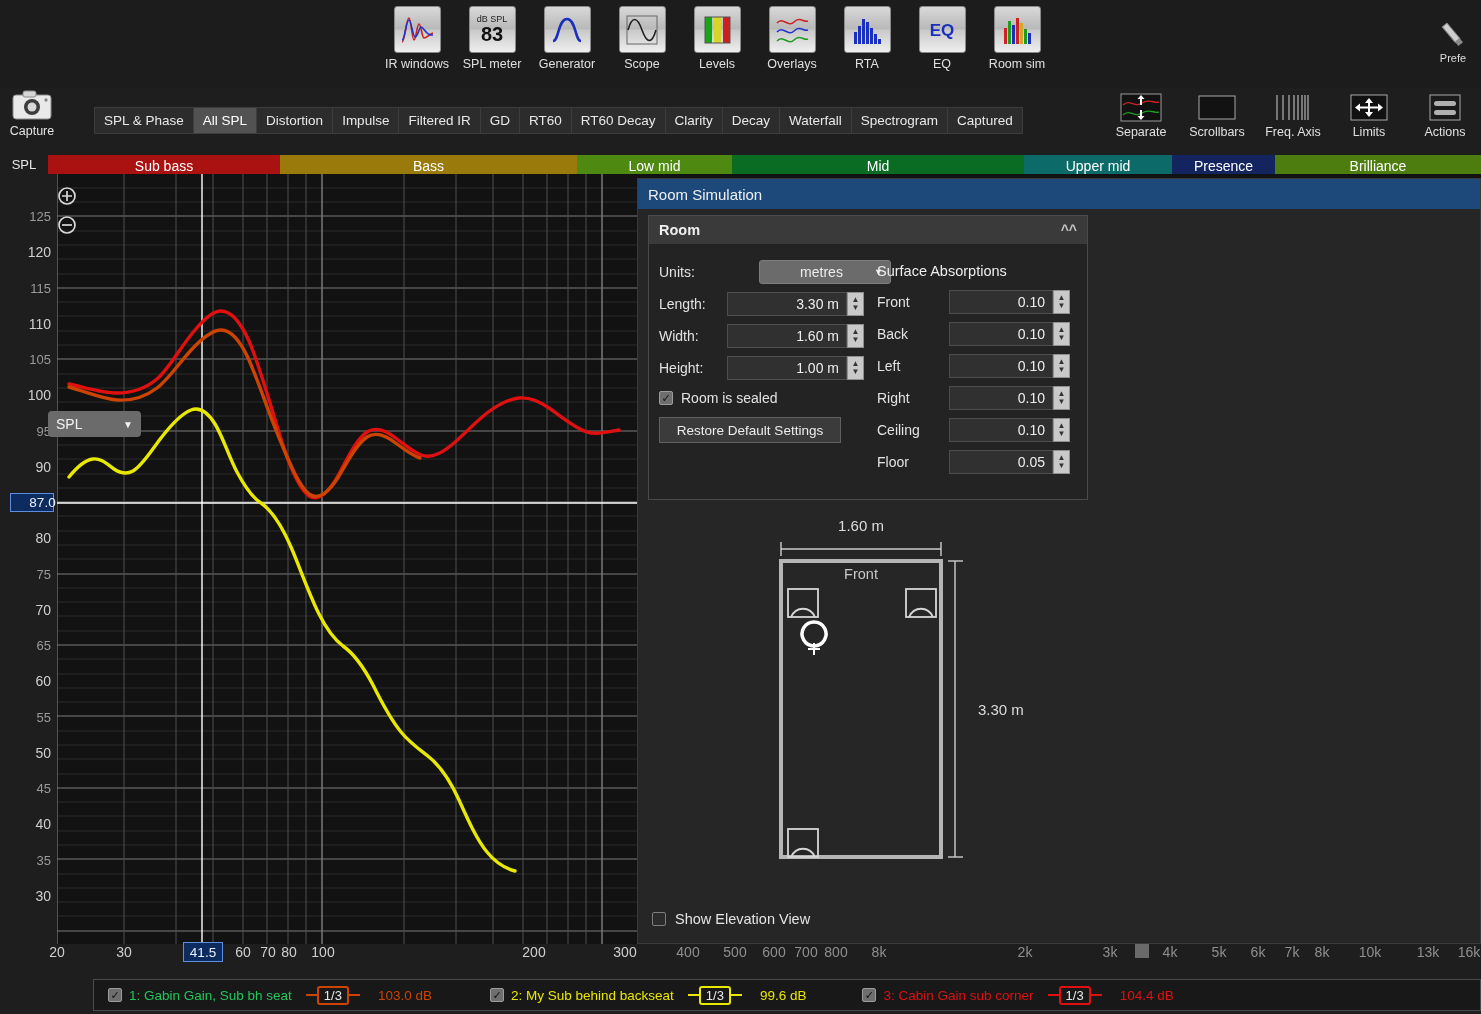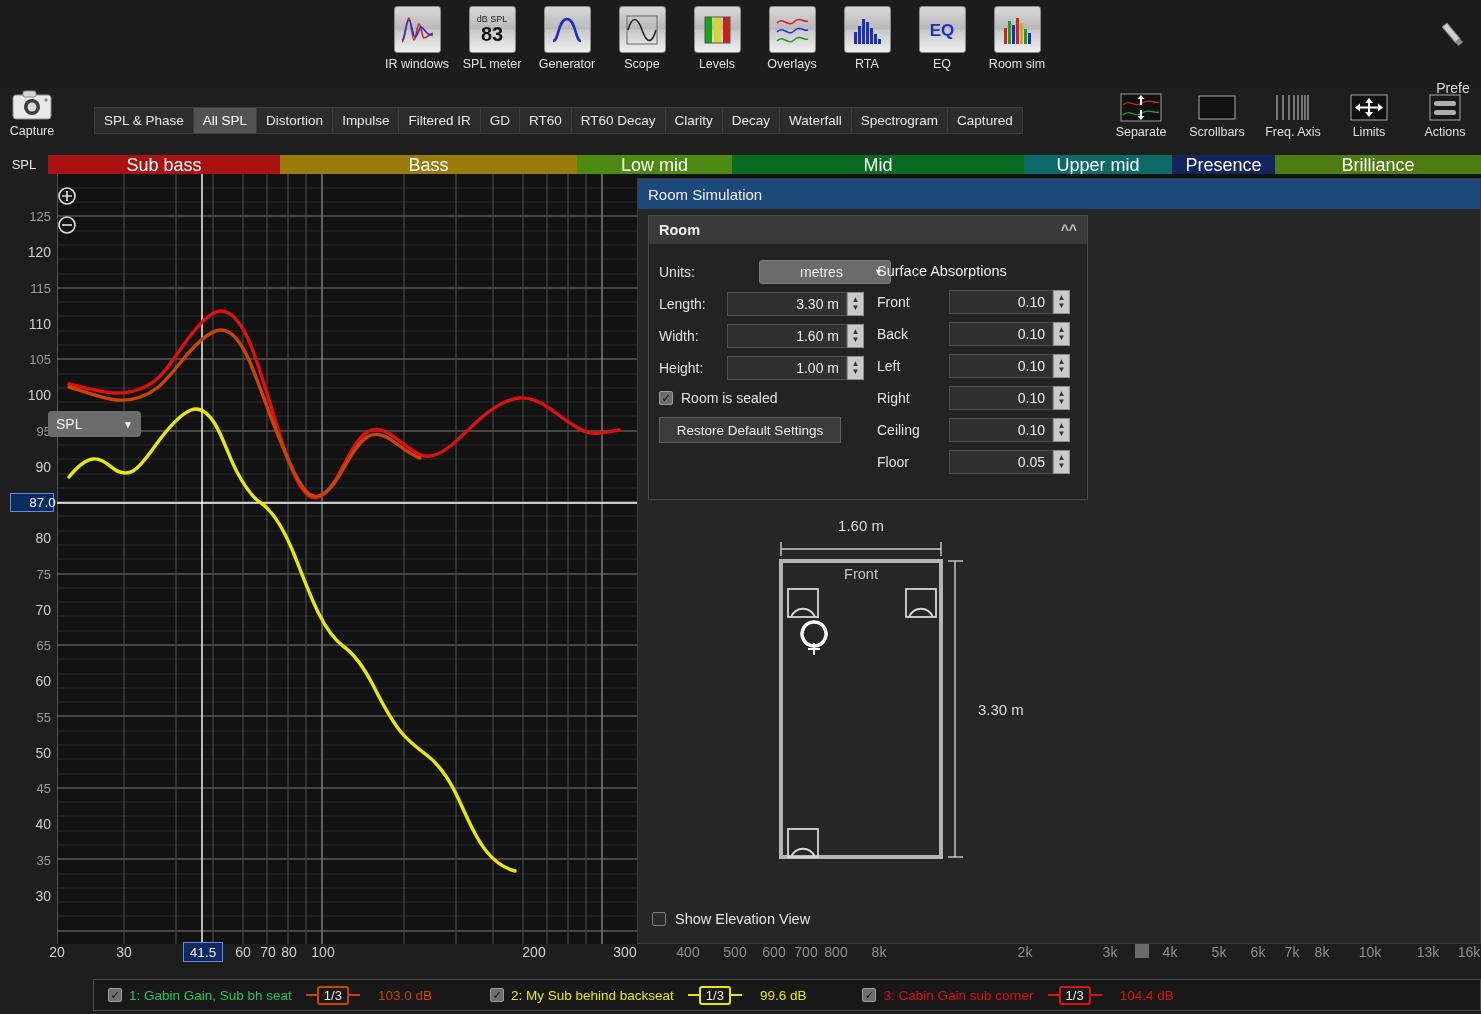--- a/index.html
+++ b/index.html
@@ -30,21 +30,21 @@
     background:linear-gradient(180deg,#d8d8d8 0%, #b9b9b9 48%, #c9c9c9 52%, #efefef 100%);
     border:1px solid #8a8a8a;
     display:flex;align-items:center;justify-content:center;
     overflow:hidden;
   }
   .tool .lbl{ margin-top:4px; font-size:12.5px; color:#e0e0e0; white-space:nowrap; }
   .tool-right{
     position:absolute; right:-12px; top:18px; width:80px;
     display:flex;flex-direction:column;align-items:center;
   }
-  .tool-right .lbl{font-size:14px;color:#dcdcdc;margin-top:28px;}
+  .tool-right .lbl{font-size:11px;color:#dcdcdc;}
 
   
   .capture{
     position:absolute; left:4px; top:88px; width:56px;
     display:flex;flex-direction:column;align-items:center;
   }
   .capture .lbl{font-size:12.5px;color:#e3e3e3;margin-top:2px;}
 
   
   .tabstrip{
@@ -72,21 +72,21 @@
   .rtool .lbl{font-size:12.5px;color:#e0e0e0;margin-top:3px;white-space:nowrap;}
 
   
   .bandrow{ position:absolute; left:0; top:155px; width:1481px; height:19px; display:flex; }
   .bandrow .splcap{
     width:48px; text-align:center; font-size:13px; color:#e6e6e6;
     display:flex;align-items:center;justify-content:center;
   }
   .band{
     height:21px; display:flex;align-items:center;justify-content:center;
-    font-size:18px; color:#ffffff; overflow:hidden; white-space:nowrap;
+    font-size:14px; color:#ffffff; overflow:hidden; white-space:nowrap;
   }
 
   
   .chartarea{
     position:absolute; left:0; top:174px; width:1481px; height:770px;
     background:#1e1e1e;
   }
   .plotbox{
     position:absolute; left:57px; top:0px; width:1424px; height:770px;
     background:#121212;

